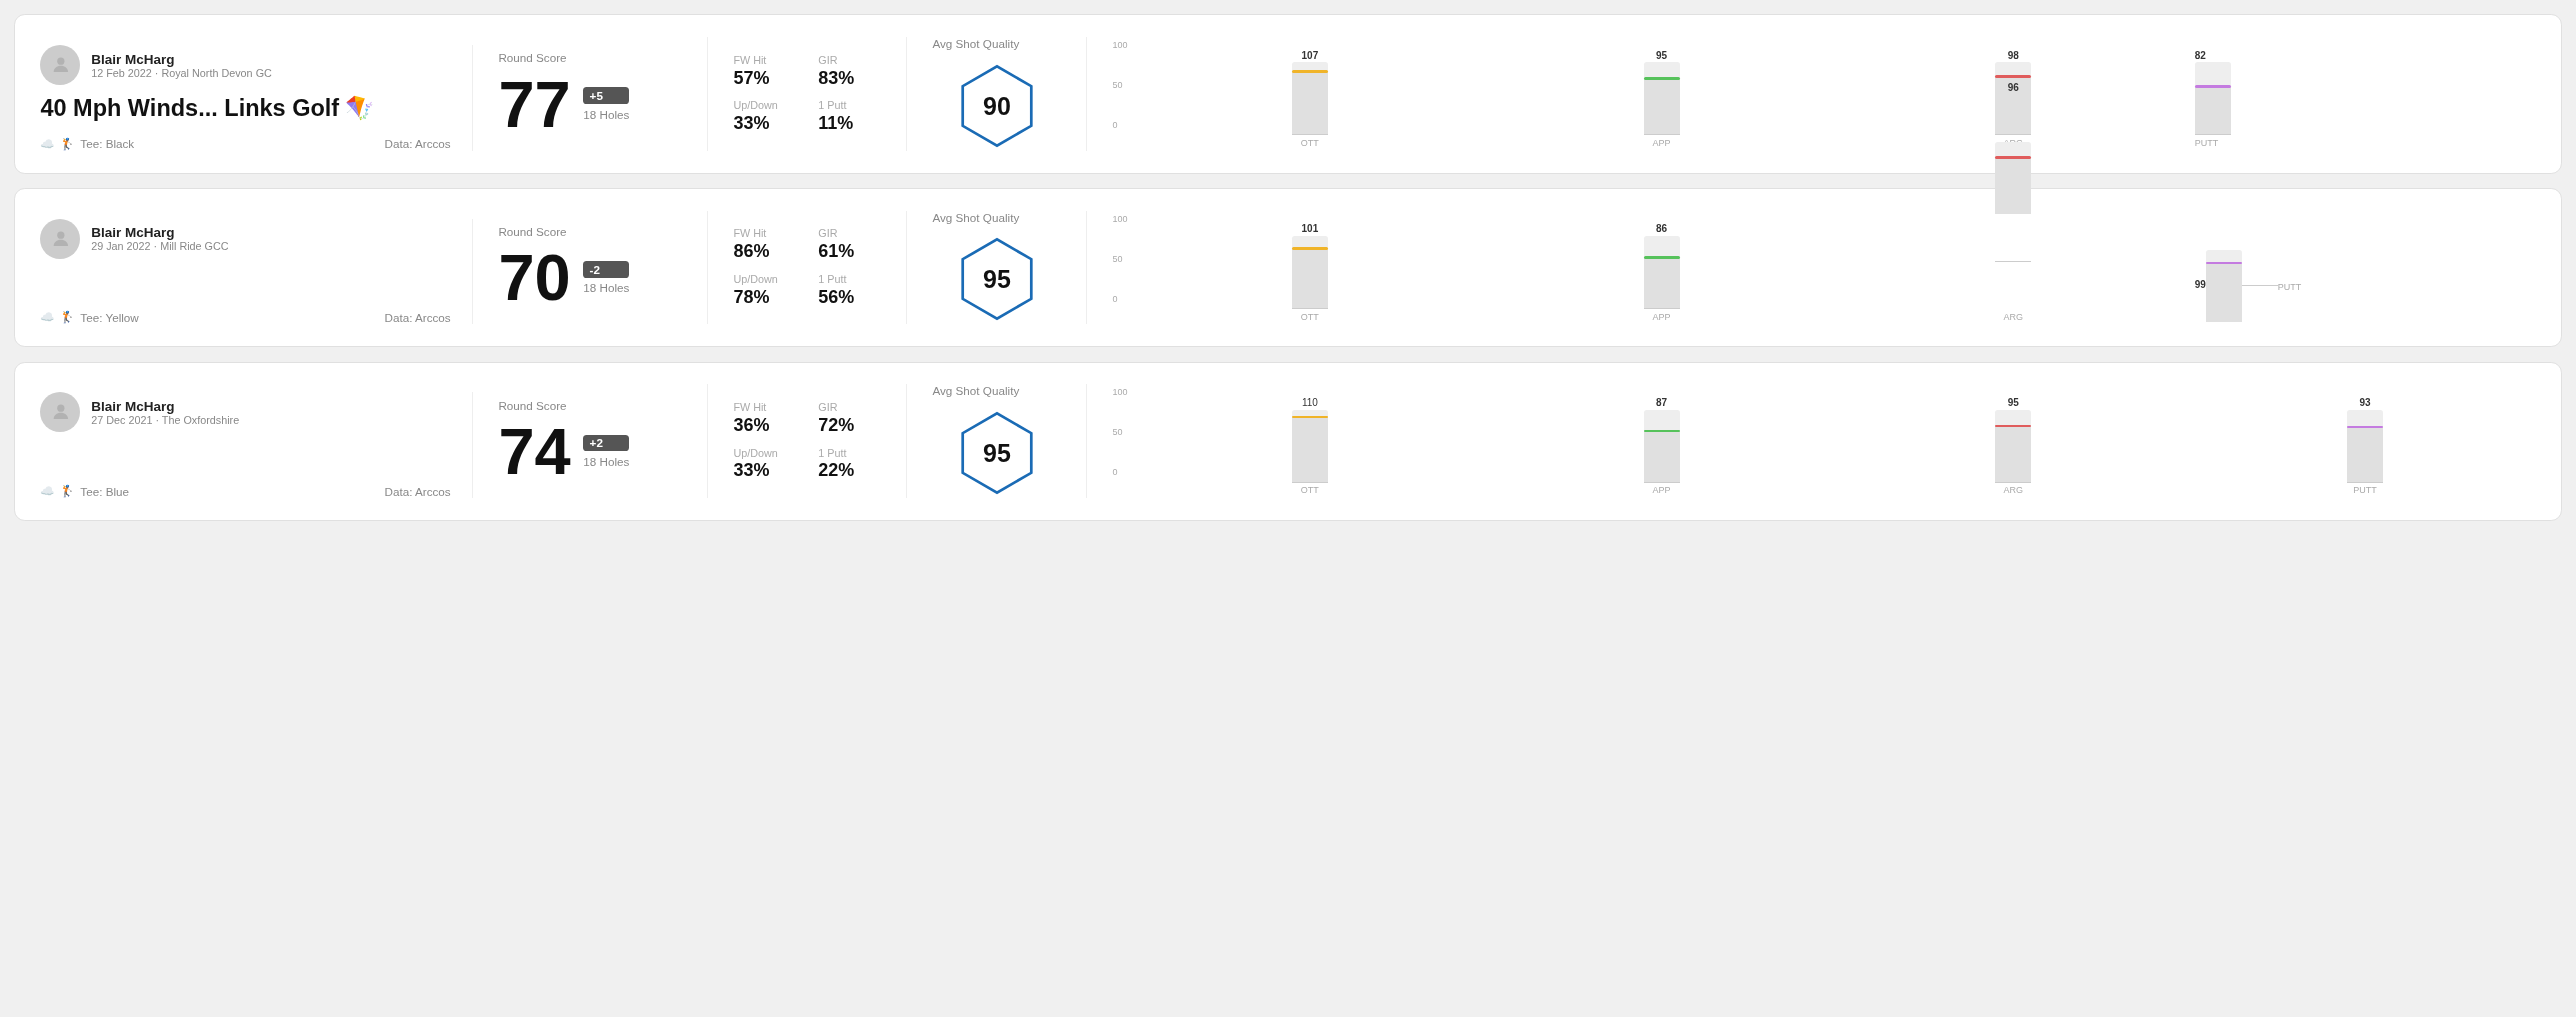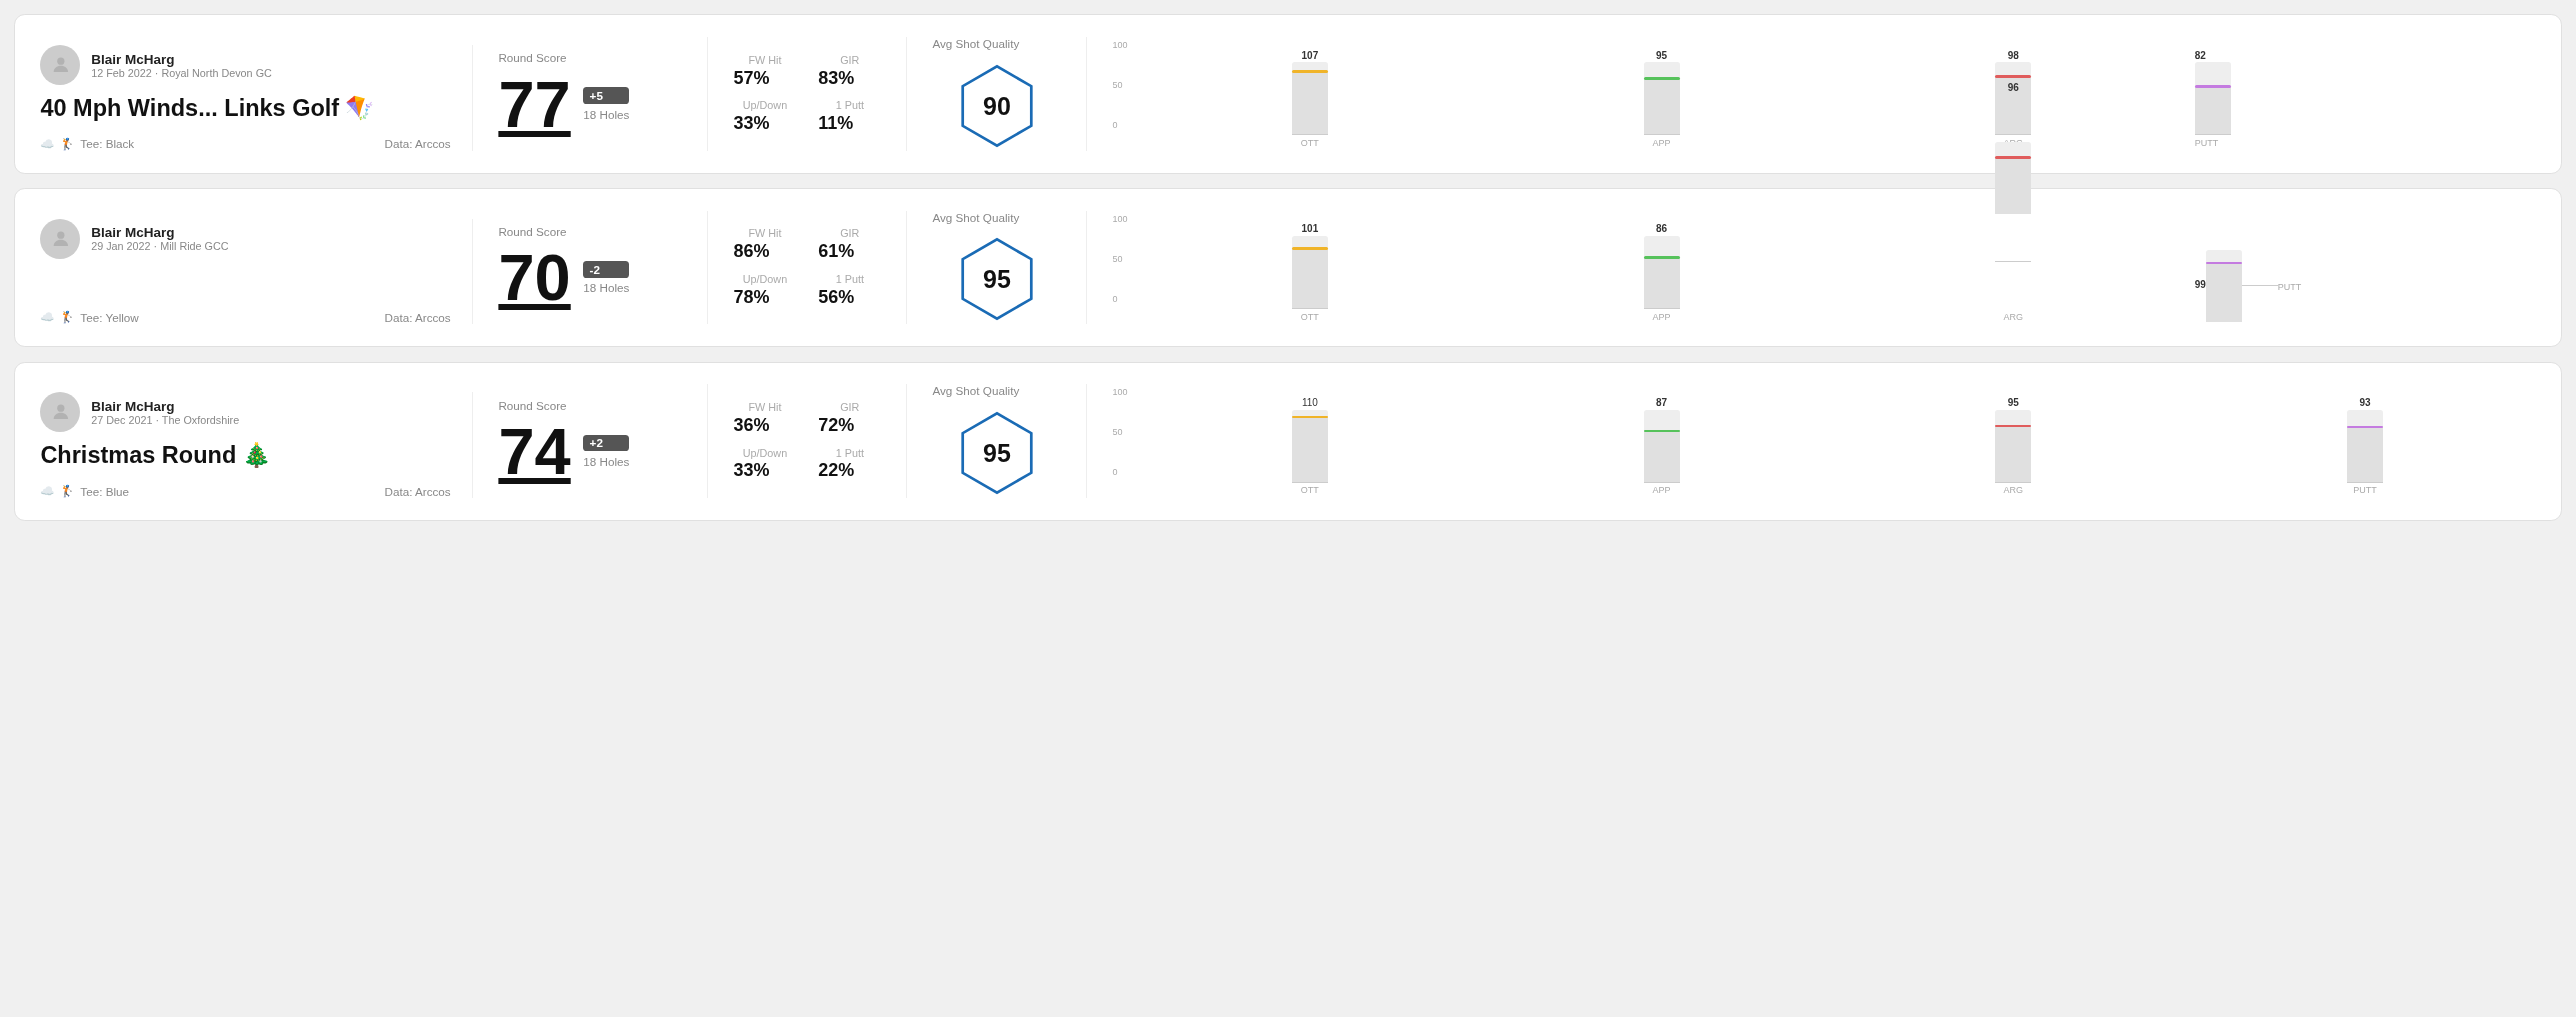--- a/index.html
+++ b/index.html
@@ -88,21 +88,20 @@
     .score-row {
       display: flex;
       align-items: center;
       gap: 12.6px;
     }
     .big-score {
       font-size: 65px;
       font-weight: 800;
       color: #111;
       line-height: 1;
-      text-decoration: underline;
     }
     .score-detail {
       display: flex;
       flex-direction: column;
       gap: 3.6px;
     }
     .score-badge {
       display: inline-block;
       background: #555;
       color: #fff;
@@ -127,21 +126,20 @@
     .stats-grid {
       display: grid;
       grid-template-columns: 1fr 1fr;
       gap: 10.8px 21.7px;
     }
     .stat-item {}
     .stat-label {
       font-size: 10.8px;
       color: #aaa;
       margin-bottom: 1.8px;
-      text-align: center;
     }
     .stat-value {
       font-size: 18px;
       font-weight: 700;
       color: #111;
     }
     .card-quality {
       flex: 0 0 180px;
       padding: 0 25px;
       border-right: 0.9px solid #eee;
@@ -442,21 +440,20 @@
             <svg width="21.7" height="21.7" viewBox="0 0 24 24" fill="#999">
               <circle cx="12" cy="8" r="4"></circle>
               <path d="M4 20c0-4 3.6-7 8-7s8 3 8 7"></path>
             </svg>
           </div>
           <div class="user-info">
             <div class="user-name">Blair McHarg</div>
             <div class="user-meta">27 Dec 2021 · The Oxfordshire</div>
           </div>
         </div>
-        <div class="round-title">Christmas Round 🎄</div>
       </div>
       <div class="card-footer">
         <div class="tee-info">
           <span>☁️</span>
           <span>🏌</span>
           <span>Tee: Blue</span>
         </div>
         <span>Data: Arccos</span>
       </div>
     </div>

